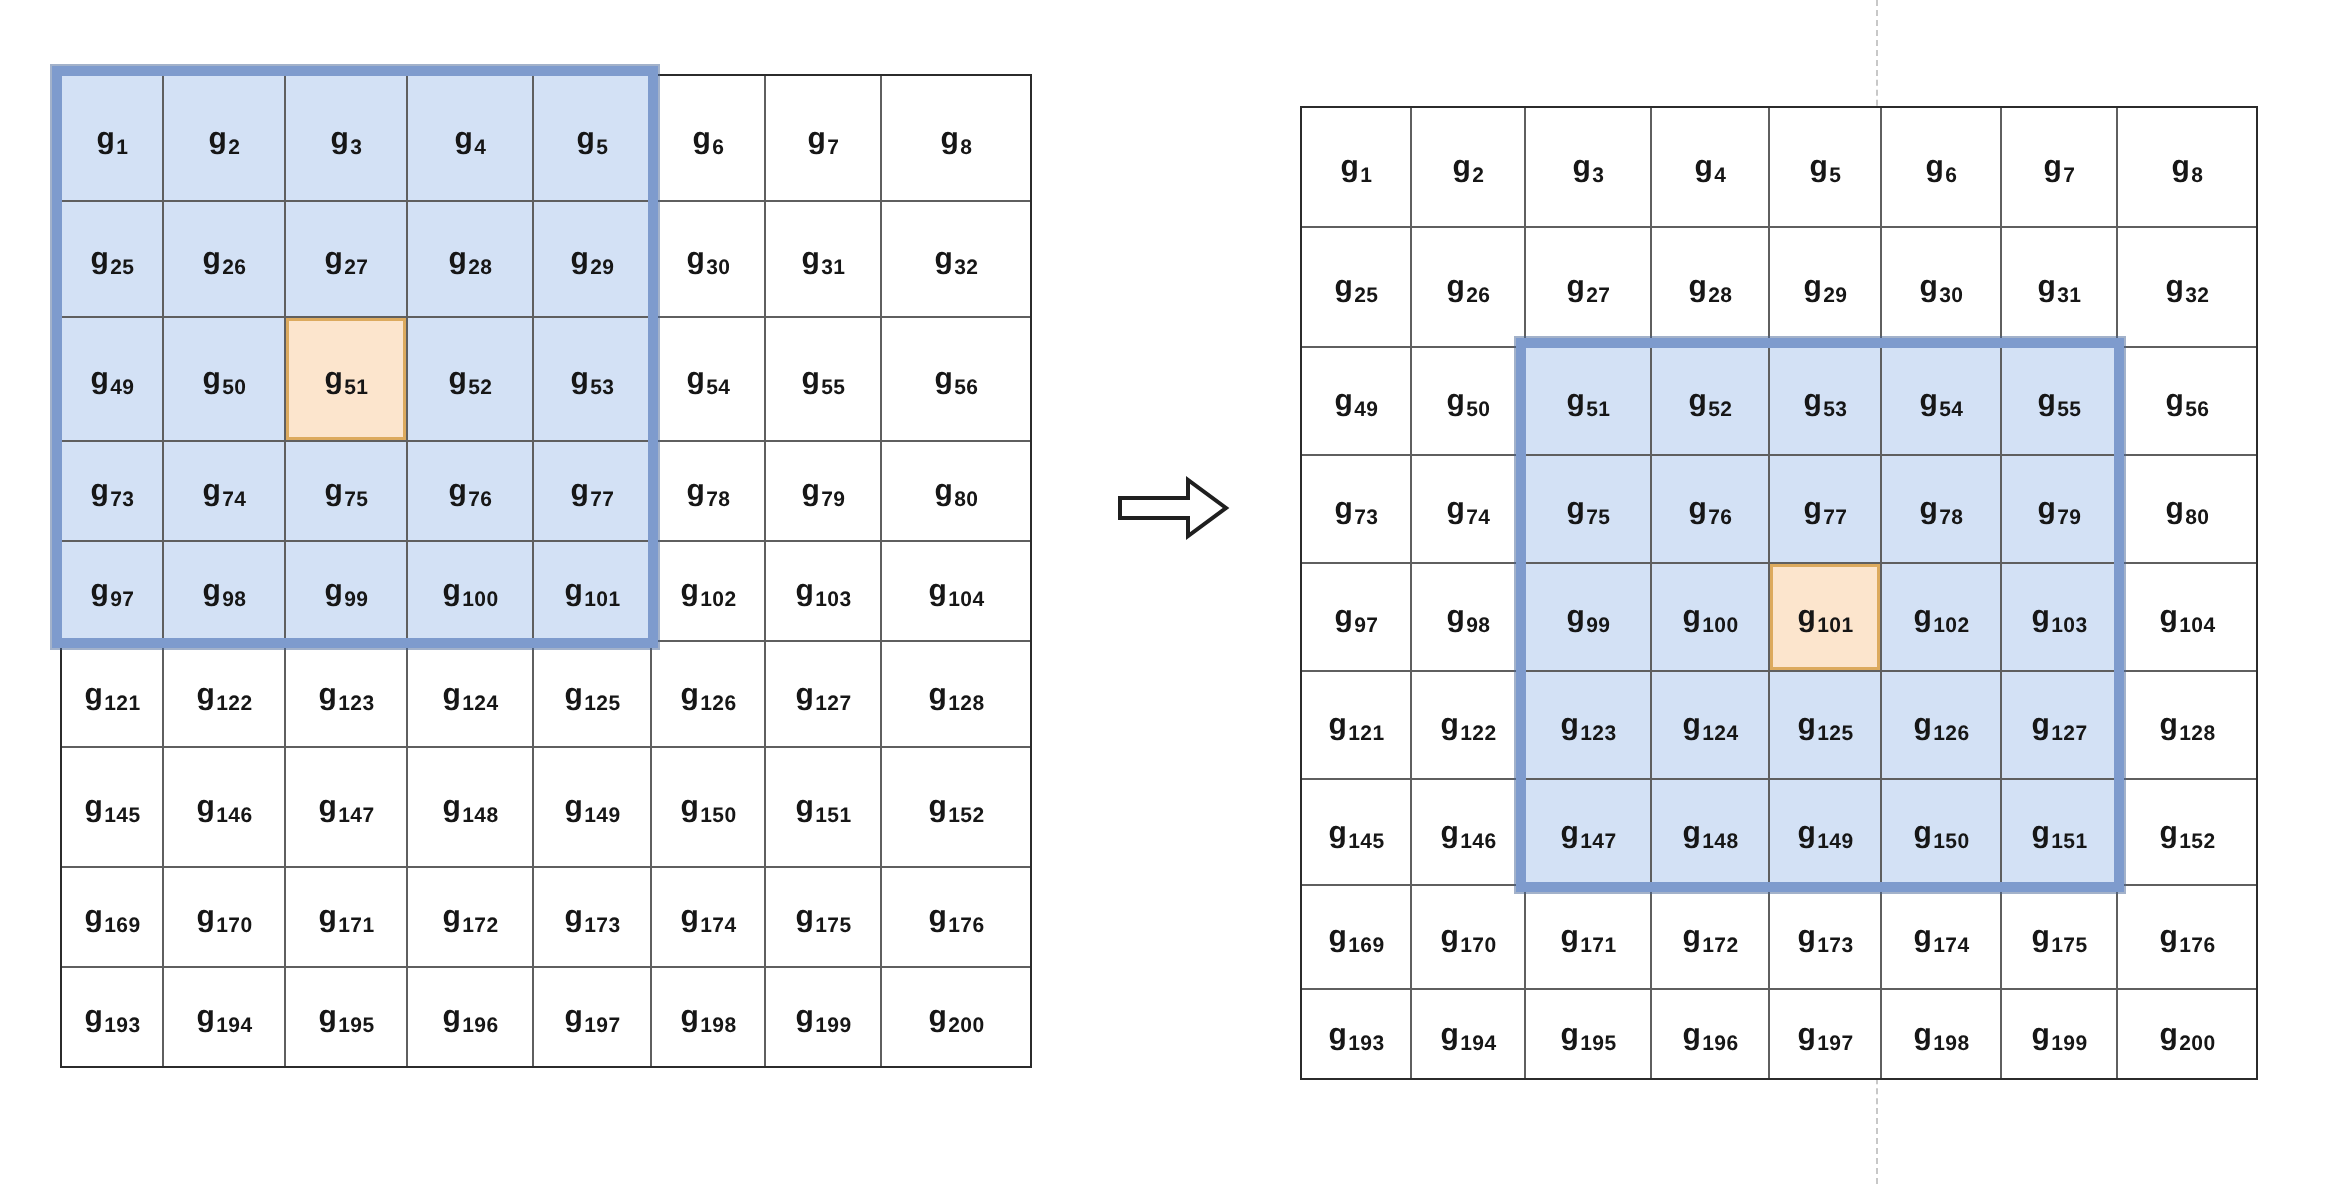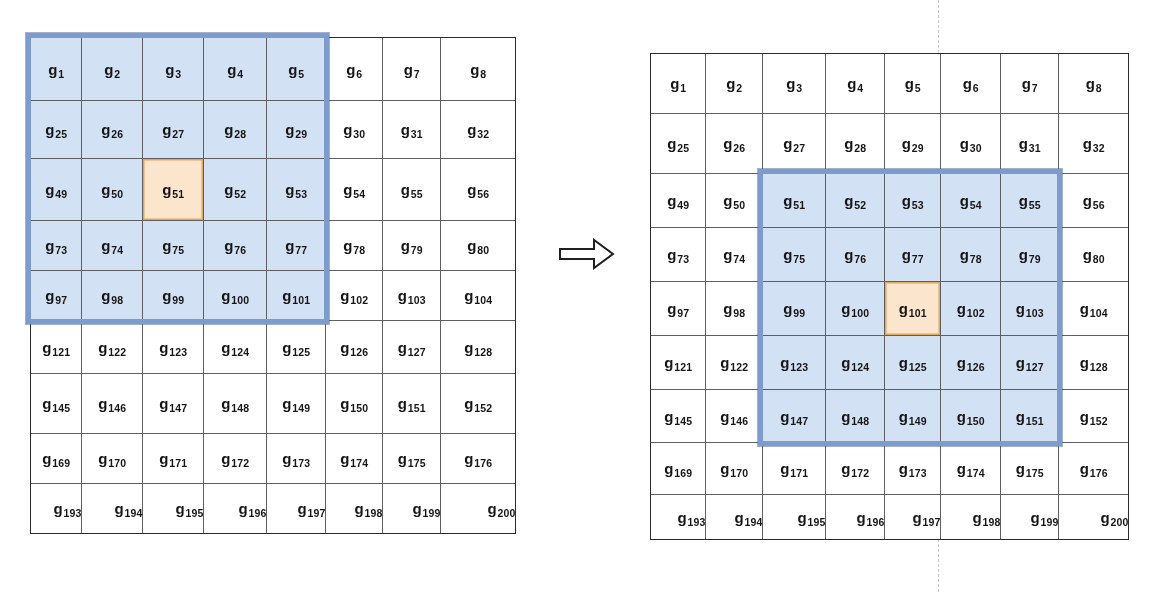--- a/index.html
+++ b/index.html
@@ -24,21 +24,21 @@
   }
   .cell{
     position:absolute;
     display:flex;align-items:center;justify-content:center;
     border-right:1px solid var(--grid-inner-line,#5f5f5f);
     border-bottom:1px solid var(--grid-inner-line,#5f5f5f);
     box-sizing:border-box;
     background:#fff;
   }
   .cell.last-col{border-right:none;}
-  .cell.last-row{border-bottom:none;justify-content:flex-end;}
+  .cell.last-row{border-bottom:none;}
   .cell.win{background:var(--window-fill,#d2e0f4);}
   .cell.center{
     background:var(--center-fill,#fce5cd);
     box-shadow:inset 0 0 0 1.5px var(--center-border,#d9a95f);
   }
   .lbl{
     font-weight:700;font-size:15px;
     color:var(--text-color,#1a1a1a);
     letter-spacing:0.2px;
     user-select:none;

